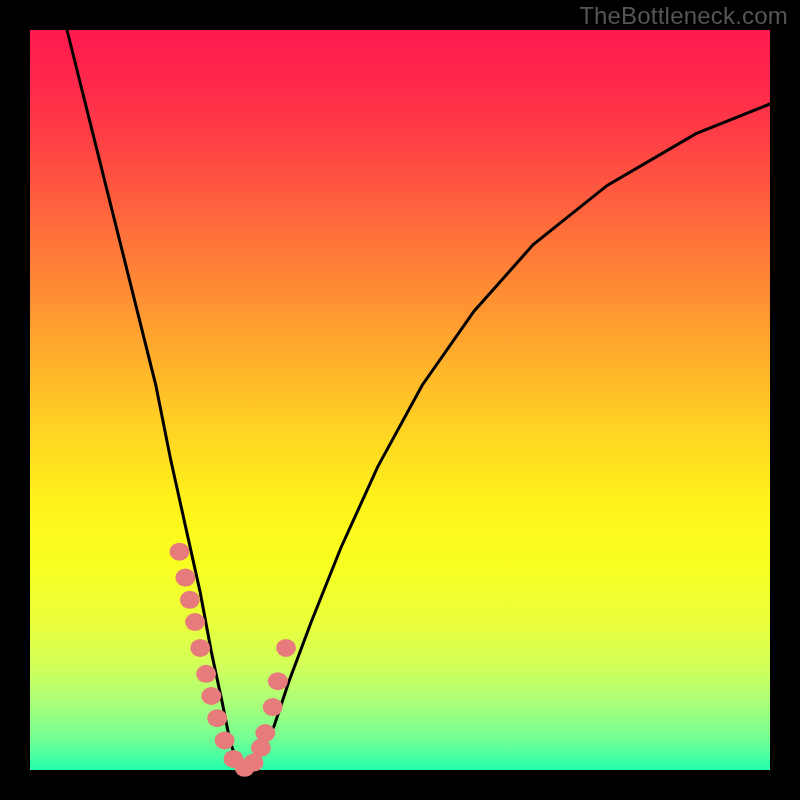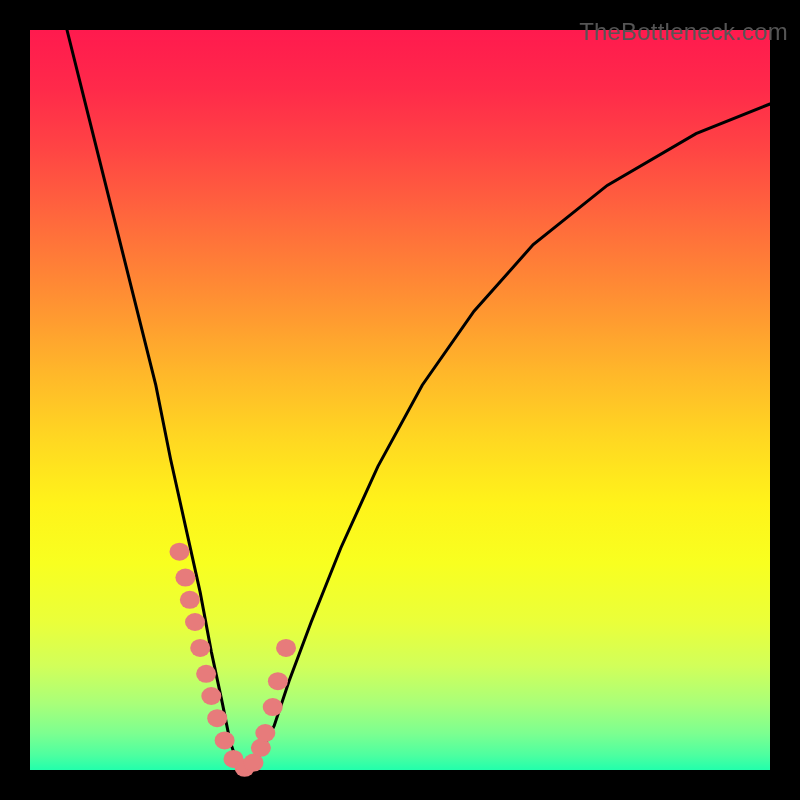--- a/index.html
+++ b/index.html
@@ -37,21 +37,21 @@
       #eaff3a 80%,
       #d1ff5a 86%,
       #a9ff79 91%,
       #7dff90 95%,
       #4dffa0 98%,
       #22ffac 100%
     );
   }
   .watermark {
     position: absolute;
-    top: 18px;
+    top: 2px;
     right: 12px;
     color: #555;
     font-size: 24px;
     font-weight: 500;
     letter-spacing: 0.2px;
     z-index: 5;
     user-select: none;
   }
   svg.curve {
     position: absolute;

